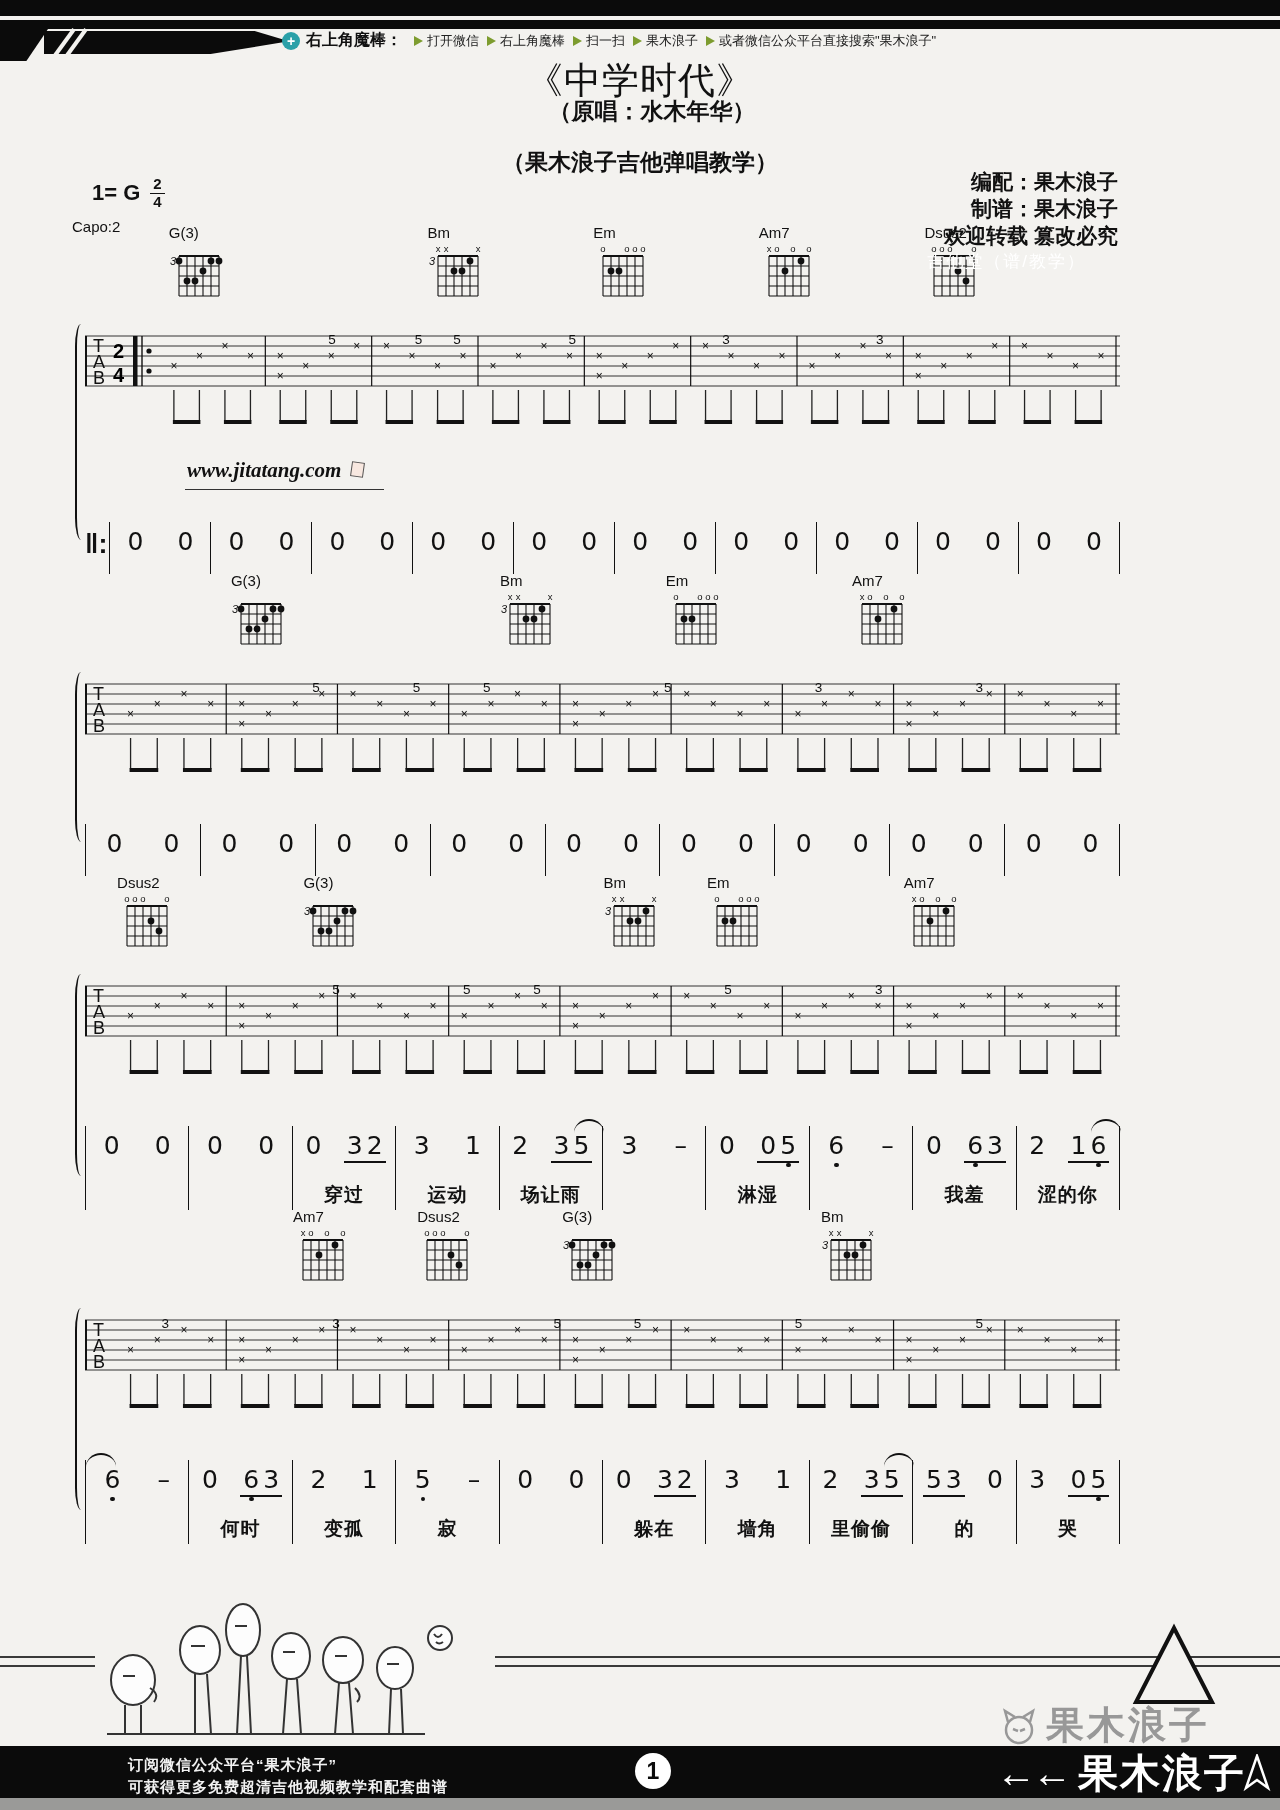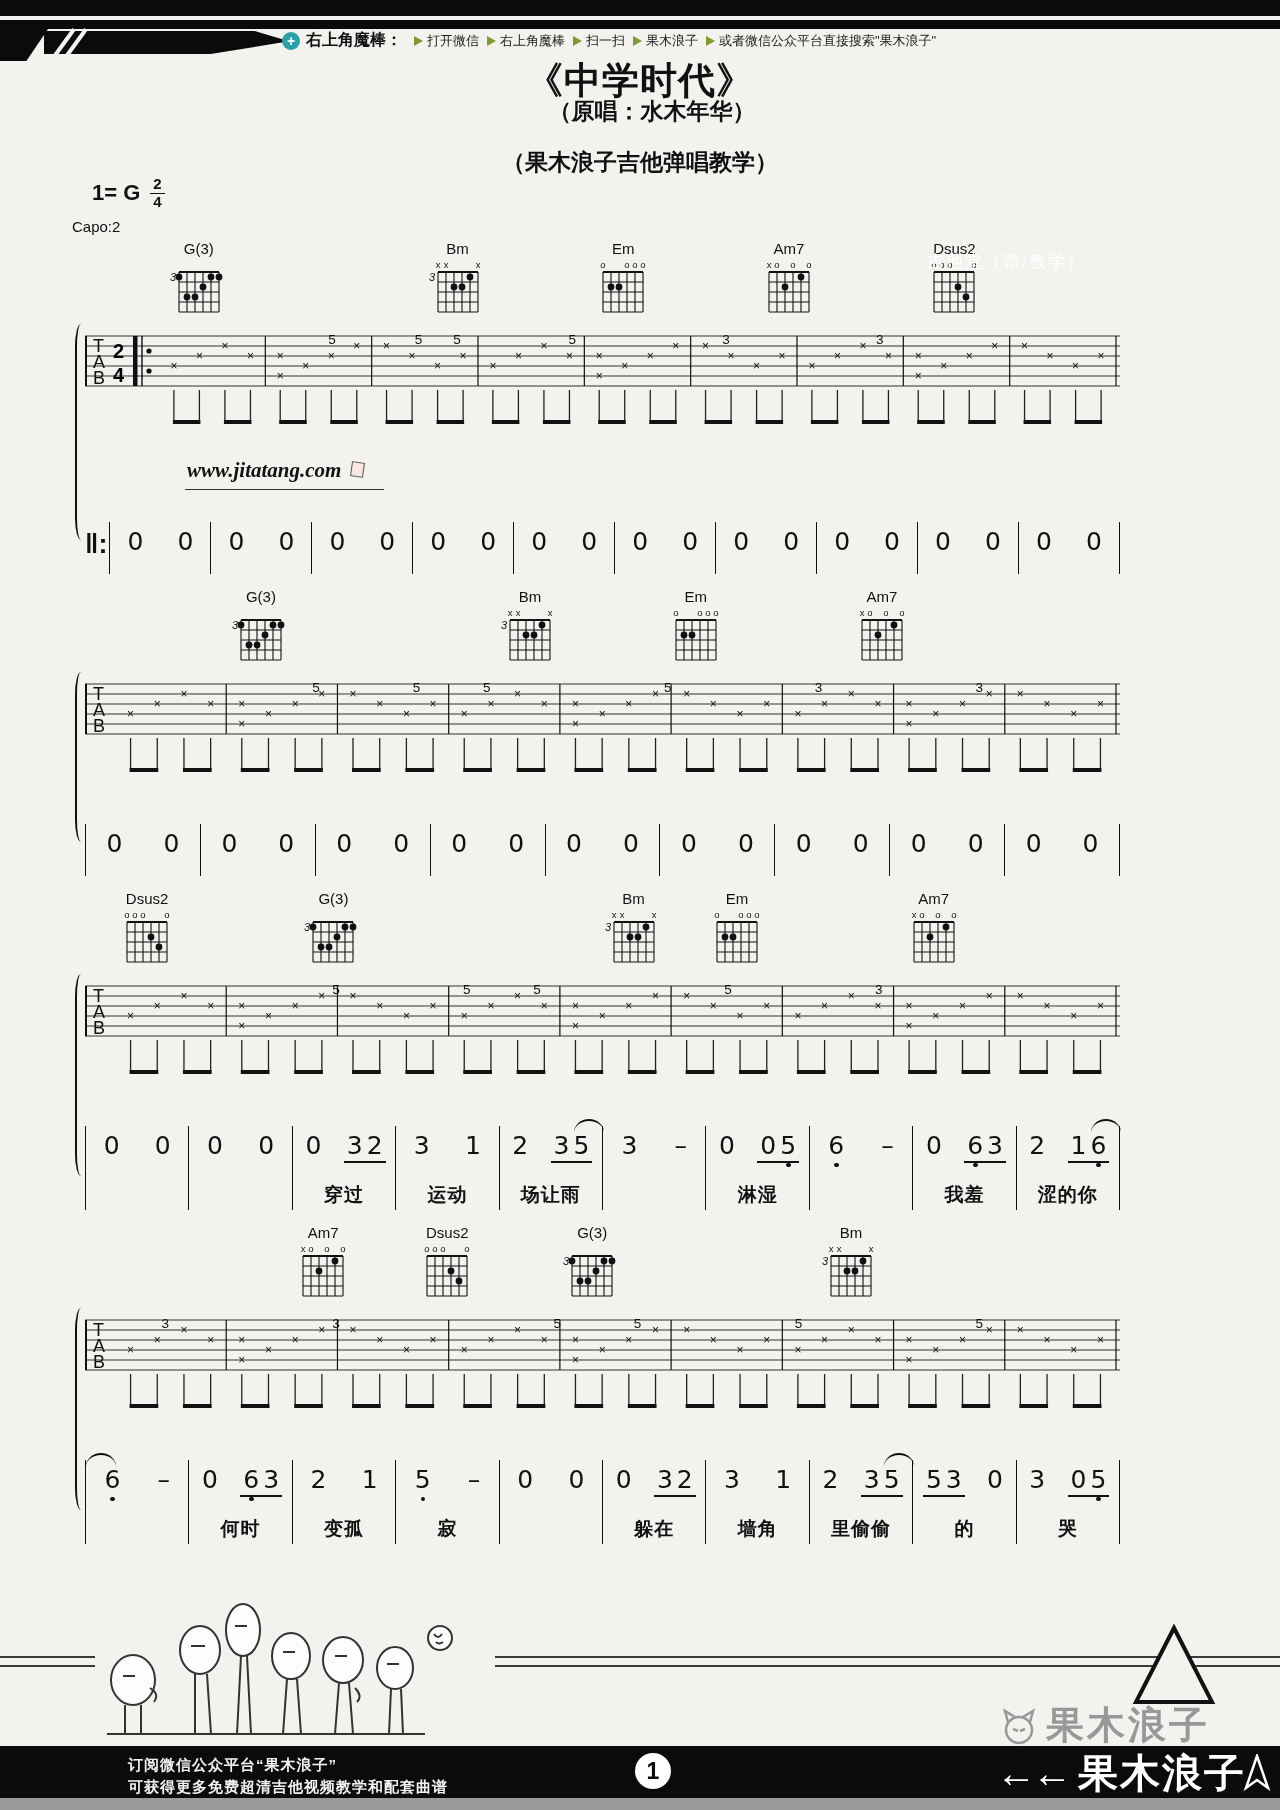--- a/index.html
+++ b/index.html
@@ -16,36 +16,36 @@
   .s1{left:62px;}.s2{left:74px;}
   
   .addline{position:absolute;top:30px;left:282px;display:flex;align-items:center;white-space:nowrap;}
   .plus{width:18px;height:18px;border-radius:50%;color:#fff;font-size:14px;font-weight:bold;
         display:inline-flex;align-items:center;justify-content:center;margin-right:6px;}
   .addprefix{font-size:16px;font-weight:bold;margin-right:4px;}
   .tri{width:0;height:0;border-top:5px solid transparent;border-bottom:5px solid transparent;
        border-left:9px solid #7d9c2f;display:inline-block;margin:0 4px 0 8px;}
   .additem{font-size:13px;color:#222;}
   
-  .title{position:absolute;top:56px;left:0;right:0;text-align:center;font-size:37px;font-weight:700;letter-spacing:1px;}
+  .title{position:absolute;top:56px;left:0;right:0;text-align:center;font-size:37px;font-weight:400;letter-spacing:1px;}
   .sub{position:absolute;left:0;right:0;text-align:center;font-size:23px;font-weight:700;}
   .sub1{top:96px;padding-left:24px;}.sub2{top:147px;}
   .keyline{position:absolute;top:176px;left:92px;display:flex;align-items:center;font-size:22px;font-weight:600;}
   .frac{display:inline-flex;flex-direction:column;align-items:center;font-size:15px;line-height:1.1;
         margin-left:10px;font-weight:700;}
   .frac .num{border-bottom:1.5px solid #111;padding:0 3px;}
   .capo{position:absolute;top:218px;left:72px;font-size:15px;font-weight:400;}
   .credits{position:absolute;top:168px;right:162px;text-align:right;font-size:21px;font-weight:600;line-height:27px;}
   
   #systems{position:absolute;top:250px;left:85px;width:1035px;}
   .system{position:relative;margin-bottom:24px;}
   .system::before{content:'';position:absolute;left:-10px;top:74px;bottom:34px;width:8px;
         border-left:2.5px solid #111;border-top-left-radius:60% 22px;border-bottom-left-radius:60% 22px;}
   .chordrow{position:relative;height:74px;}
-  .chord{position:absolute;bottom:0;transform:translateX(-50%);text-align:center;}
+  .chord{position:absolute;bottom:16px;transform:translateX(-50%);}
   .cname{font-size:15px;margin-bottom:1px;}
   .wm{margin:12px 0 2px 100px;display:inline-block;border-bottom:1.5px solid #333;padding:0 14px 6px 2px;}
   .wm .url{font-family:"Liberation Serif",serif;font-style:italic;font-weight:700;font-size:21px;}
   .wm .bicon{display:inline-block;width:11px;height:13px;border:1.5px solid #555;margin:0 6px 0 10px;transform:rotate(8deg);background:#f8e8e0;}
   .wm .brand{font-size:17px;font-weight:400;}
   .melody-row{display:flex;margin-top:30px;align-items:stretch;}
   .rep{font-size:27px;font-weight:700;margin-right:2px;line-height:44px;}
   .bar{flex:1;display:flex;flex-direction:column;border-right:1.6px solid #111;}
   .bar:first-of-type{border-left:1.6px solid #111;}
   .notes{display:flex;justify-content:space-around;align-items:flex-start;min-height:46px;padding-top:6px;}
@@ -108,20 +108,25 @@
   <div class="sub sub2">（果木浪子吉他弹唱教学）</div>
 
   <div class="keyline">
     <span>1= G</span>
     <span class="frac">
       <span class="num">2</span>
       <span>4</span>
     </span>
   </div>
   <div class="capo">Capo:2</div>
+  <div class="credits">
+      <div>编配：果木浪子</div>
+      <div>制谱：果木浪子</div>
+      <div>欢迎转载 篡改必究</div>
+    </div>
 
   <div id="systems">
       <section class="system"><div class="chordrow">
           <div class="chord" style="left: 11%;"><div class="cname">G(3)</div><svg width="60" height="62">
               <line x1="10" y1="14" x2="50" y2="14" stroke="#111" stroke-width="2"></line>
               <line x1="10" y1="24" x2="50" y2="24" stroke="#111" stroke-width="1.1"></line>
               <line x1="10" y1="34" x2="50" y2="34" stroke="#111" stroke-width="1.1"></line>
               <line x1="10" y1="44" x2="50" y2="44" stroke="#111" stroke-width="1.1"></line>
               <line x1="10" y1="54" x2="50" y2="54" stroke="#111" stroke-width="1.1"></line>
               <line x1="10" y1="14" x2="10" y2="54" stroke="#111" stroke-width="1.1"></line>

